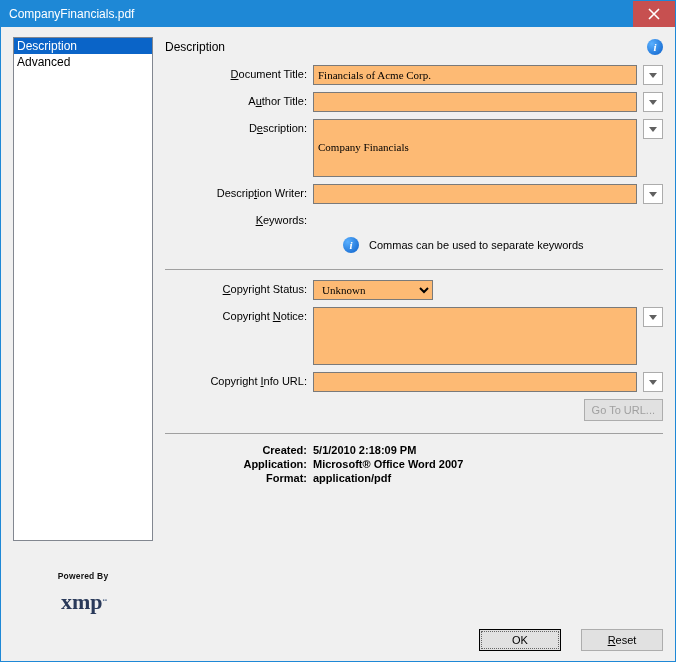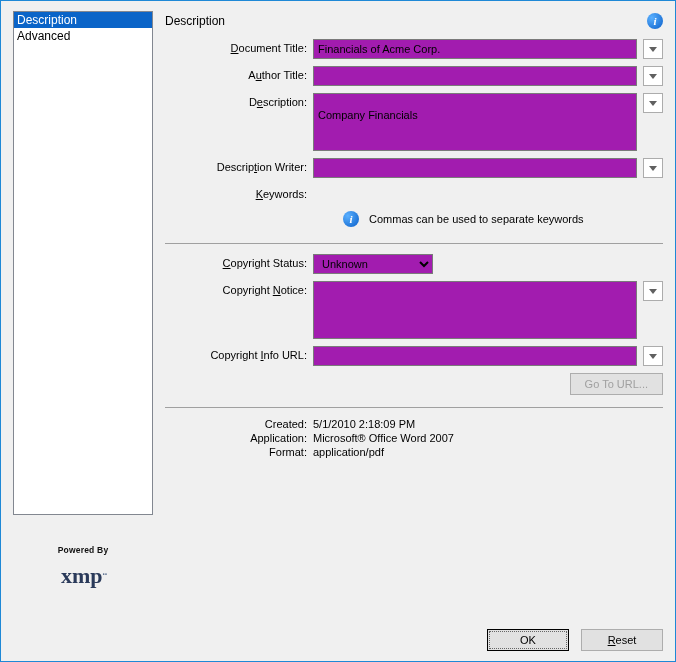--- a/index.html
+++ b/index.html
@@ -19,44 +19,52 @@
   .logo-wrap .xmp { font-family: Georgia, serif; font-size: 22px; font-weight: bold; color: #2a3a5a; line-height: 18px; }
   .logo-wrap .xmp .trail { letter-spacing: -2px; font-size: 14px; color: #5c7090; }
   .main { flex: 1; display: flex; flex-direction: column; }
   .header-row { display: flex; align-items: center; height: 20px; margin-bottom: 8px; }
   .header-row .htitle { flex: 1; font-size: 12px; }
   .info-icon { width: 16px; height: 16px; border-radius: 50%; background: radial-gradient(circle at 30% 30%, #5ab0ff, #0a5fc9); color: #fff; font-style: italic; font-weight: bold; font-size: 11px; display: inline-flex; align-items: center; justify-content: center; font-family: Georgia, serif; }
   .form-row { display: flex; align-items: flex-start; margin-bottom: 7px; }
   .form-row label { width: 148px; text-align: right; padding-right: 6px; padding-top: 3px; }
   .u { text-decoration: underline; }
   .input-cell { flex: 1; display: flex; gap: 6px; }
-  input[type=text], textarea, select { font-family: Liberation Sans, sans-serif; font-size: 11px; background: #a21caf; border: 1px solid #7a7a7a; padding: 2px 4px; }
+  input[type=text], textarea, select { font-family: Liberation Serif, serif; font-size: 11px; background: #fdba74; border: 1px solid #7a7a7a; padding: 2px 4px; }
   input[type=text] { height: 20px; width: 100%; }
-  textarea { width: 100%; resize: none; overflow-y: scroll; line-height: 1.3; padding: 14px 4px; }
+  textarea { width: 100%; resize: none; overflow-y: scroll; line-height: 1.3; padding: 20px 4px; }
   .ta-sm { height: 58px; }
   .ta-lg { height: 58px; }
   select { height: 20px; }
   .dropdown-btn { width: 20px; height: 20px; background: #fff; border: 1px solid #acacac; display: inline-flex; align-items: center; justify-content: center; cursor: pointer; flex-shrink: 0; }
   .dropdown-btn svg { width: 8px; height: 5px; }
   hr.sep { border: none; border-top: 1px solid #a0a0a0; margin: 6px 0 10px 0; }
   .hint-row { display: flex; align-items: center; gap: 10px; margin: 4px 0 10px 178px; }
   .gotourl-row { display: flex; justify-content: flex-end; margin-bottom: 6px; }
-  .button { background: #e1e1e1; border: 1px solid #adadad; height: 22px; padding: 0 14px; font-family: inherit; font-size: 11px; cursor: pointer; }
+  .button { background: #e1e1e1; border: 1px solid #adadad; height: 22px; padding: 0 7px; font-family: inherit; font-size: 11px; cursor: pointer; }
   .button.disabled { color: #a0a0a0; cursor: default; }
-  .meta-block { display: flex; flex-direction: column; gap: 2px; margin-left: 0; }
+  .meta-block { display: flex; flex-direction: column; gap: 2px; margin-left: 0; font-weight: bold; }
   .meta-row { display: flex; }
   .meta-row .mlabel { width: 148px; text-align: right; padding-right: 6px; }
-  .footer { display: flex; justify-content: flex-end; gap: 12px; padding-top: 10px; margin-top: auto; }
+  .footer { display: flex; justify-content: flex-end; gap: 20px; padding-top: 10px; margin-top: auto; }
   .footer .button { width: 82px; }
   .footer .ok { border: 1px solid #000; outline: 1px dotted #666; outline-offset: -3px; }
 </style>
 </head>
 <body>
 
 <div class="window">
+  <div class="titlebar">
+    <span class="title">CompanyFinancials.pdf</span>
+    <div class="close-btn">
+      <svg viewBox="0 0 12 12">
+          <path d="M1 1 L11 11 M11 1 L1 11" stroke="#fff" stroke-width="1.6"></path>
+        </svg>
+    </div>
+  </div>
   <div class="body">
     <div class="sidebar">
       <div class="nav">
         <div class="nav-item selected">Description</div>
         <div class="nav-item">Advanced</div>
       </div>
       <div class="logo-wrap">
         <span class="powered">Powered By</span>
         <span class="xmp"><span>xmp</span><span class="trail">¨</span></span>
       </div>

